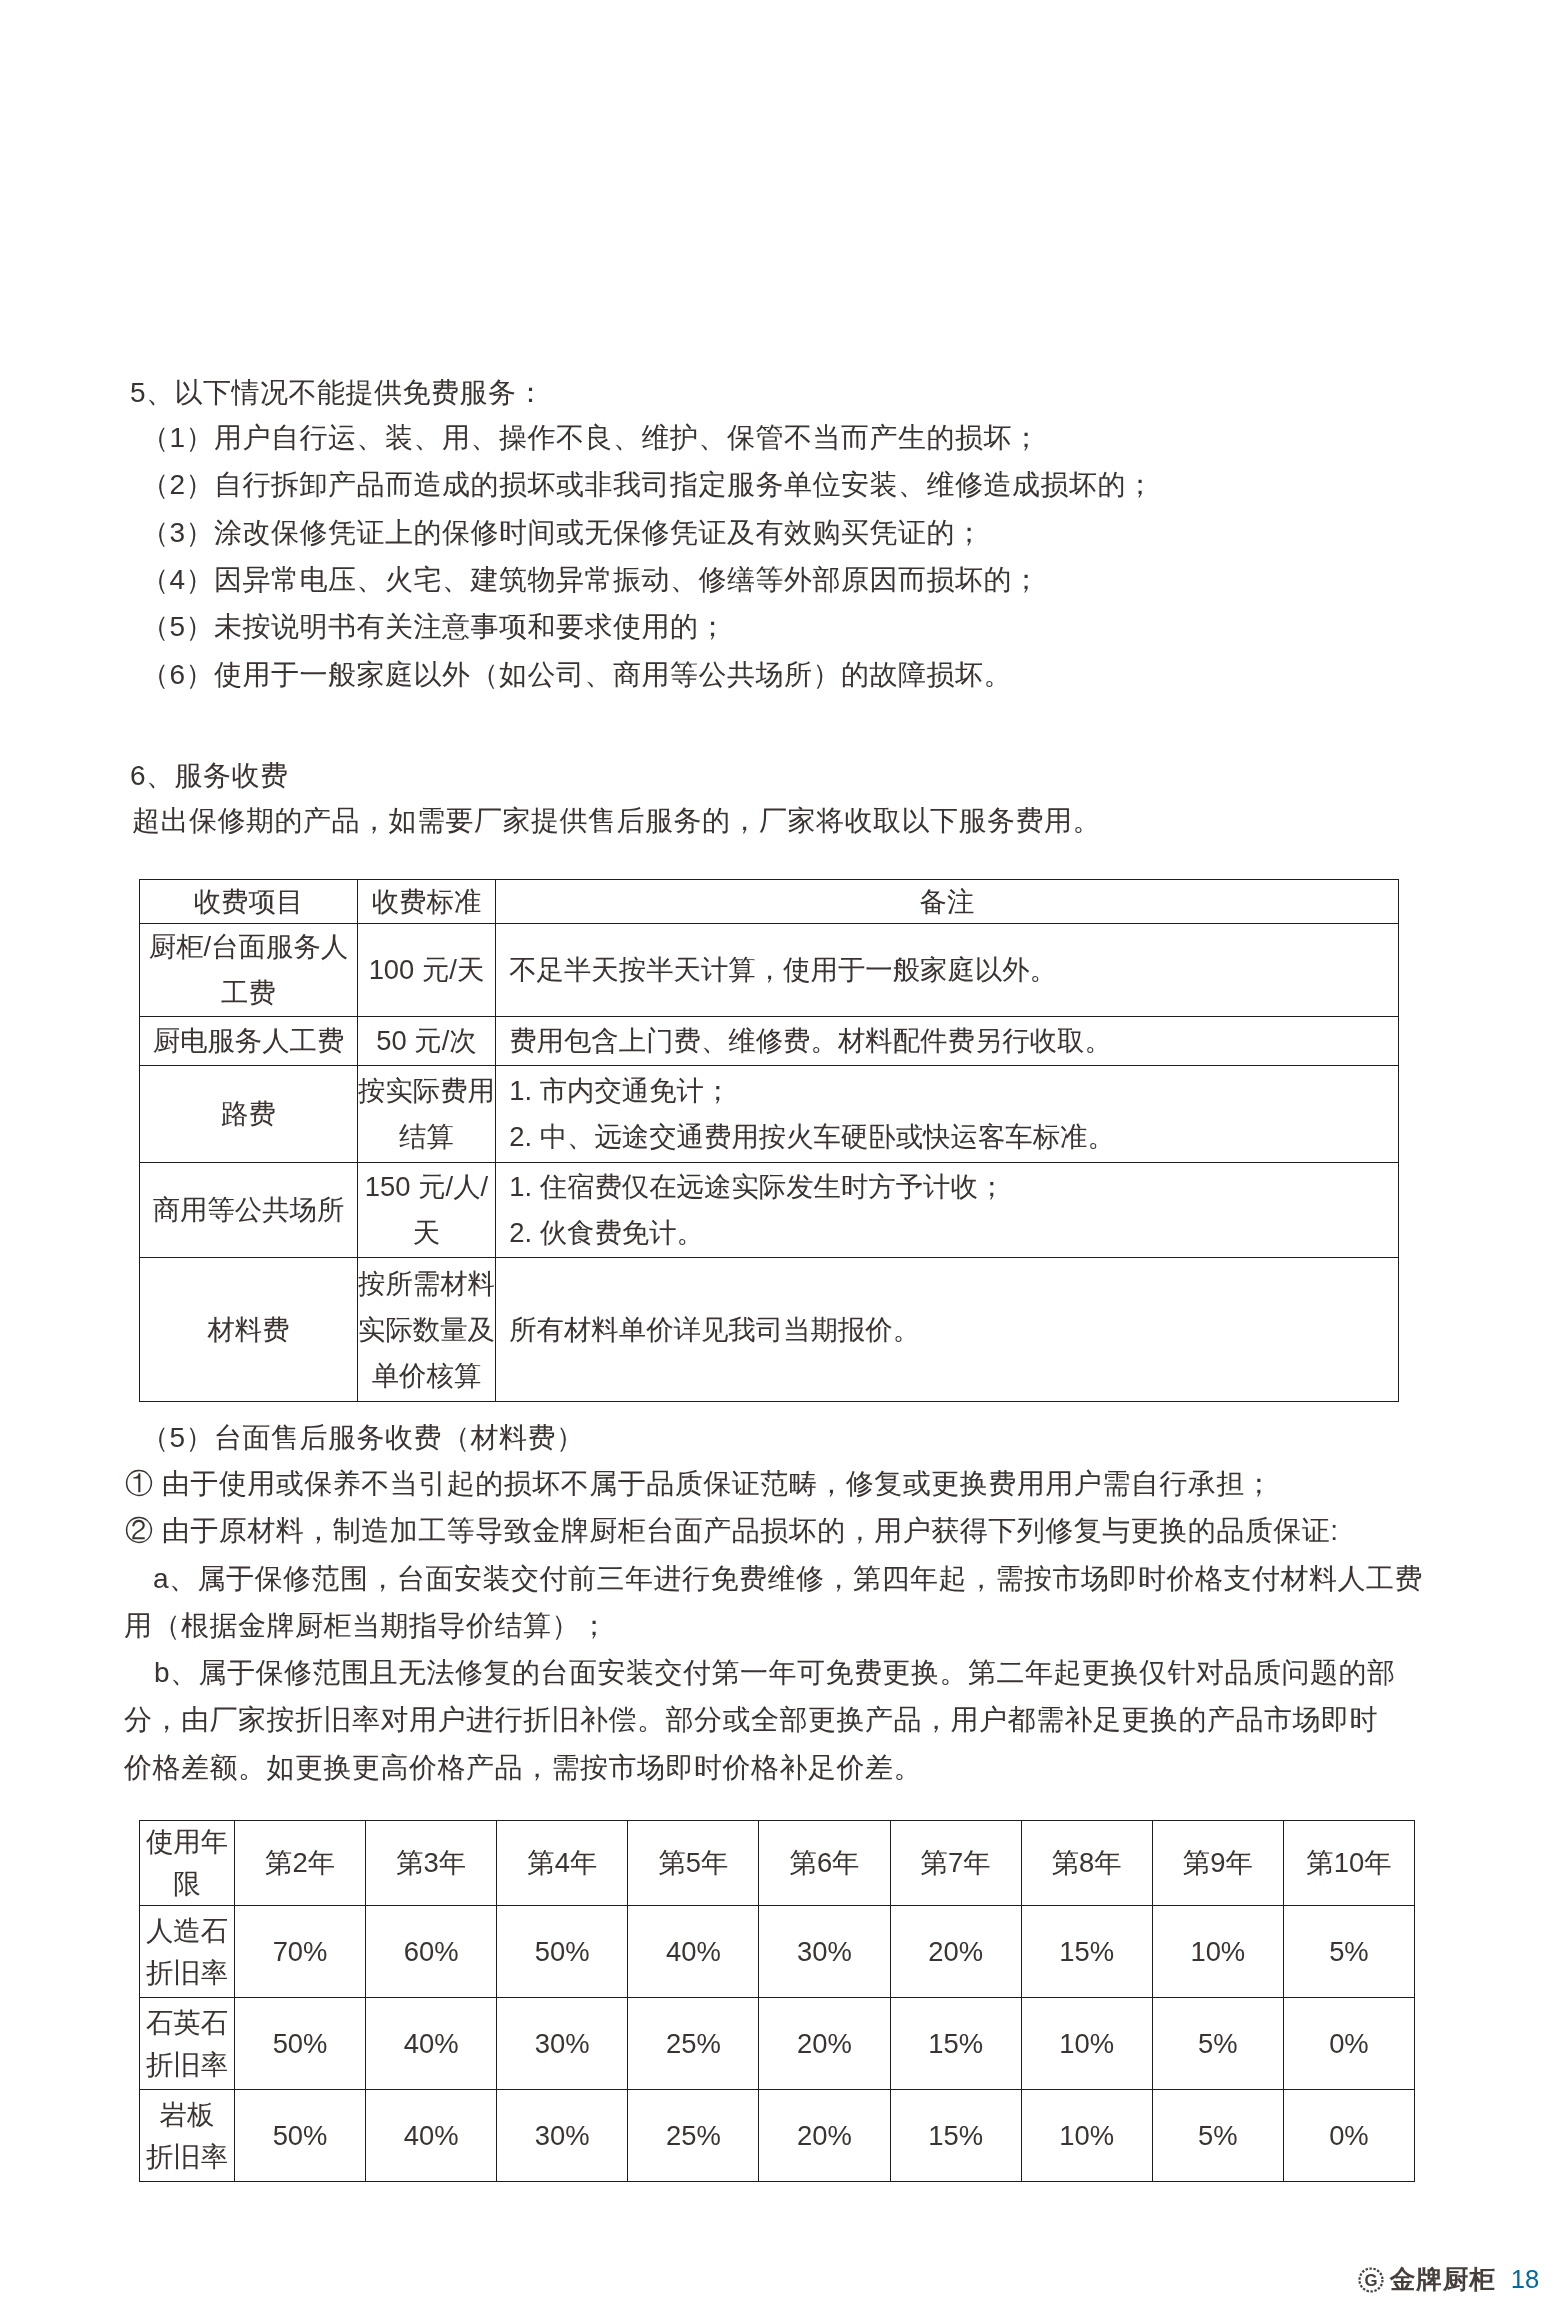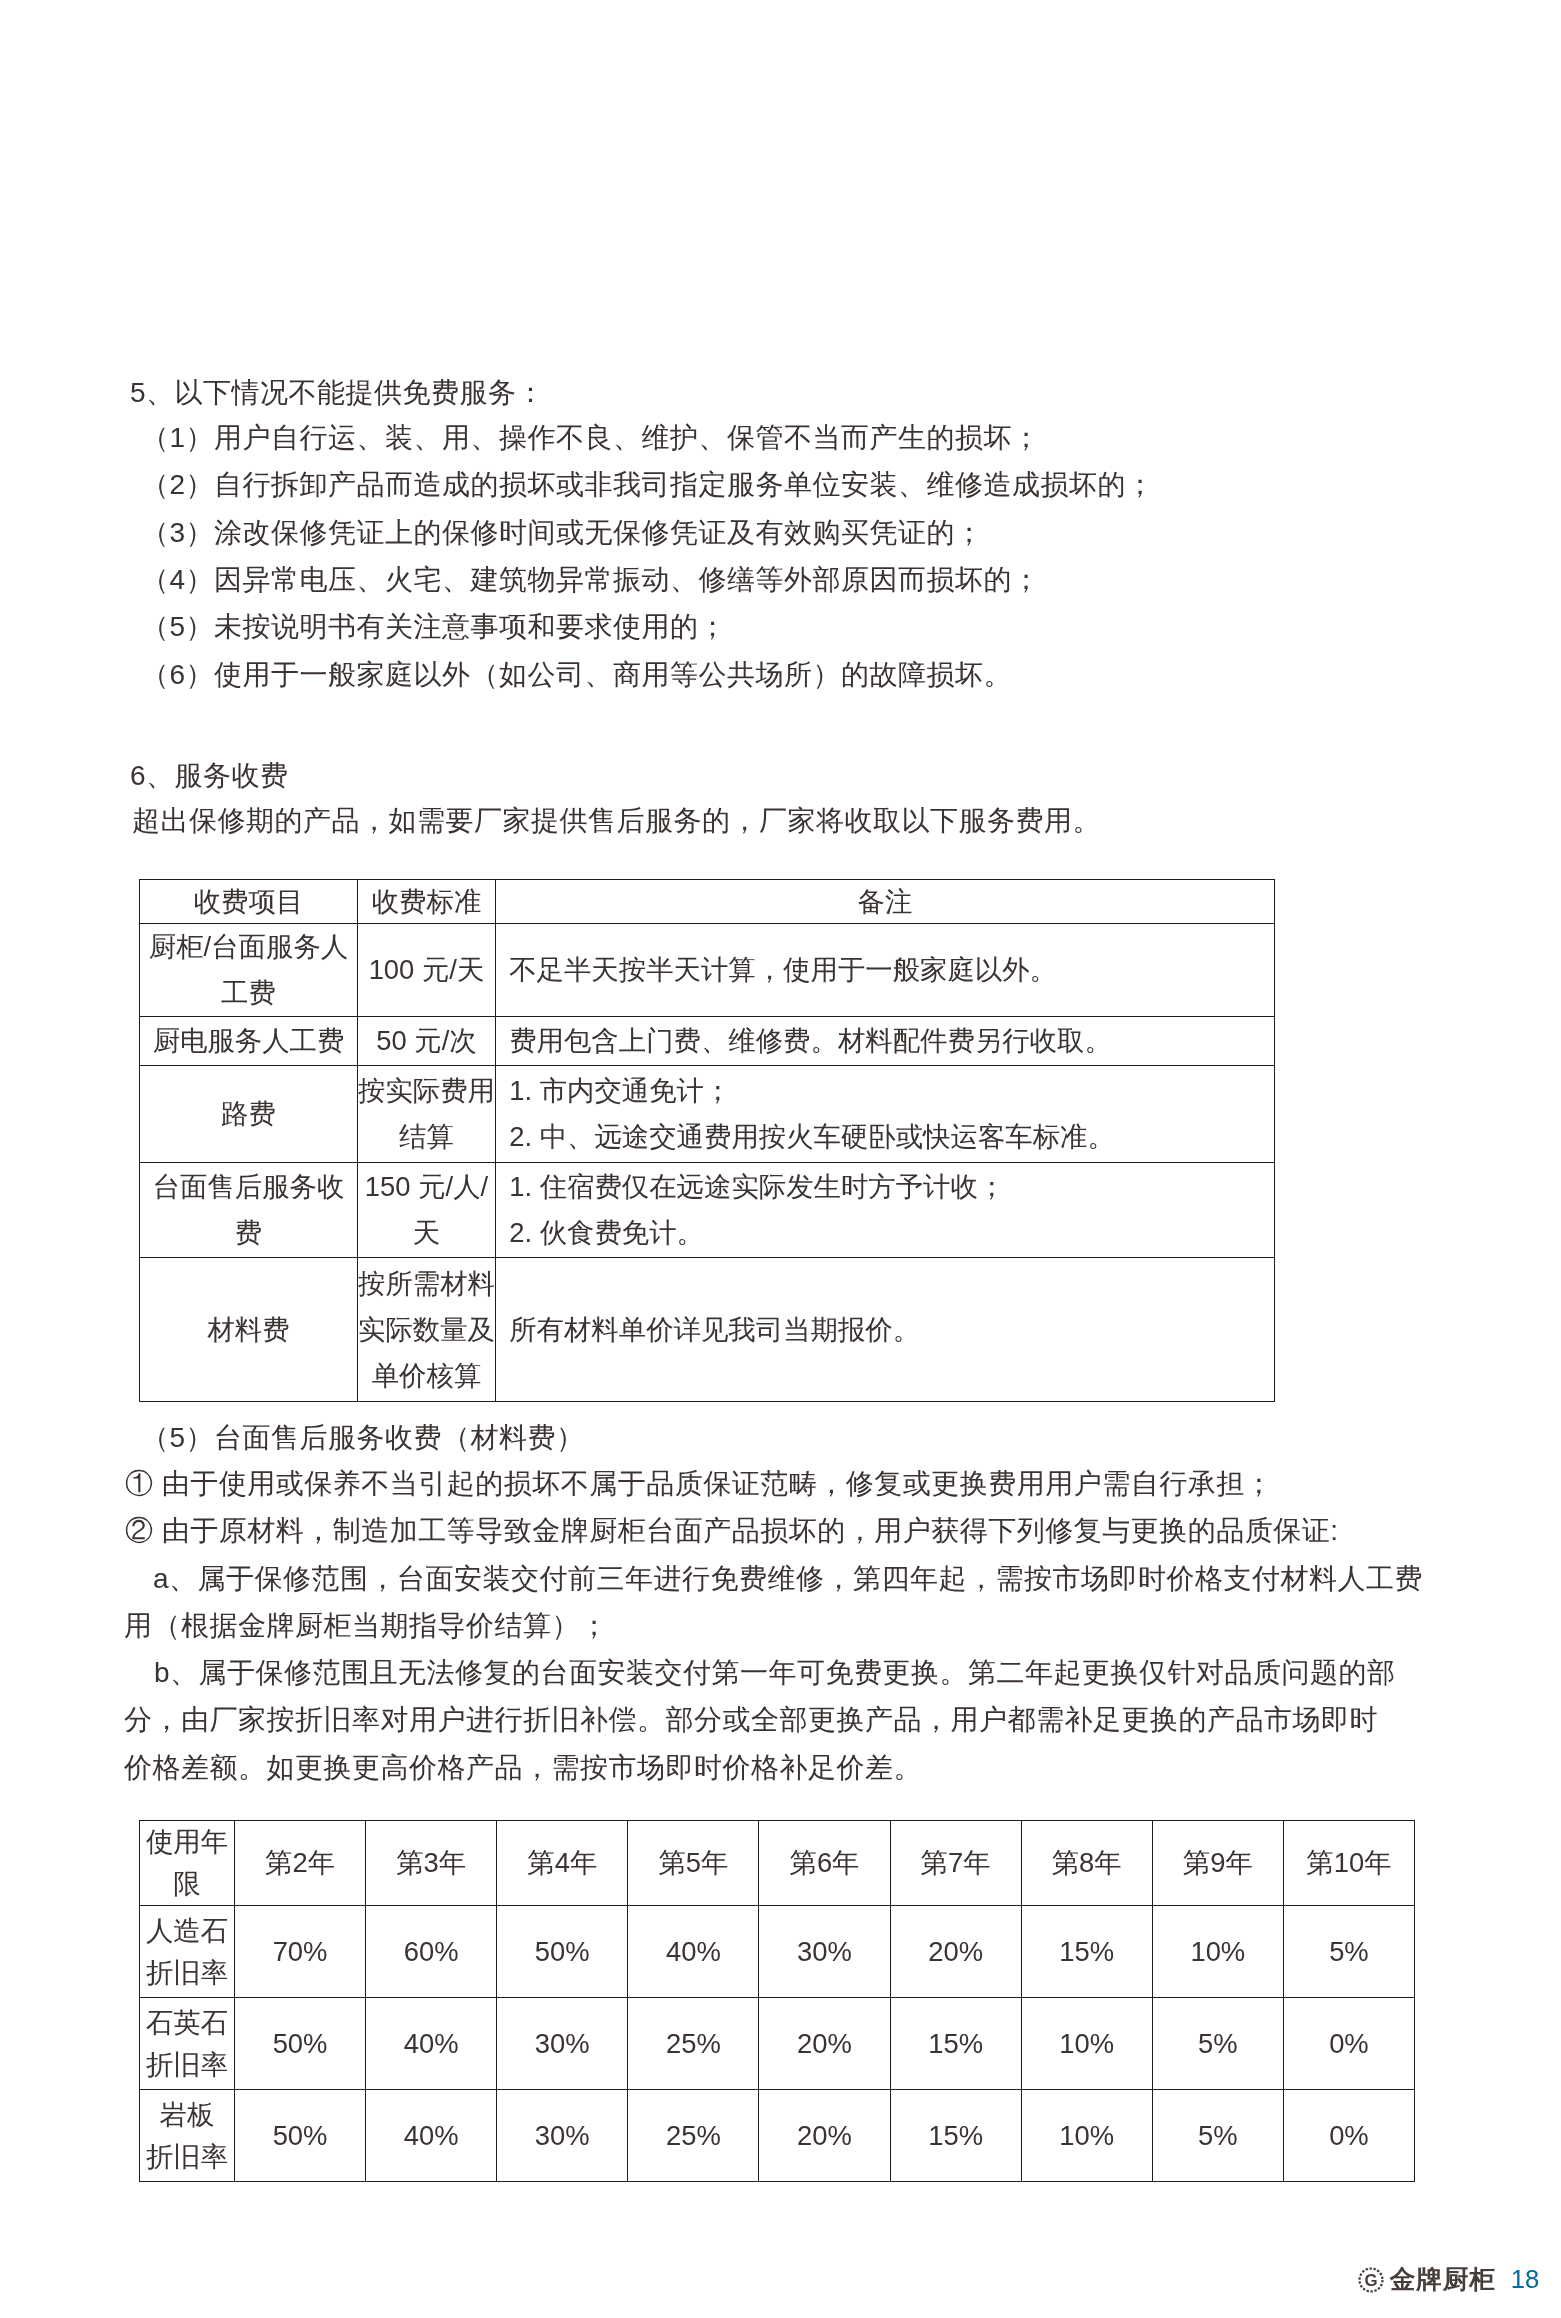--- a/index.html
+++ b/index.html
@@ -26,21 +26,21 @@
     color:#3a3331;
   }
   th,td{
     border:1.9px solid #1e1e1e;
     font-weight:normal;
     font-size:27.4px;
     vertical-align:middle;
     padding:0;
     white-space:pre-line;
   }
-  .fee-table{width:1136px;}
+  .fee-table{width:1260px;}
   .fee-table .c{text-align:center;line-height:46px;}
   .fee-table .l{text-align:left;padding-left:13.2px;line-height:46px;}
   .fee-table th{text-align:center;line-height:40px;}
   .dep-table{width:1276px;}
   .dep-table th,.dep-table td{text-align:center;line-height:42px;}
   .footer{
     position:absolute;
     left:1357px;
     top:2262px;
     display:flex;
@@ -102,21 +102,21 @@
         <td class="l">费用包含上门费、维修费。材料配件费另行收取。</td>
       </tr>
       <tr style="height:97px">
         <td class="c">路费</td>
         <td class="c">按实际费用
 结算</td>
         <td class="l">1. 市内交通免计；
 2. 中、远途交通费用按火车硬卧或快运客车标准。</td>
       </tr>
       <tr style="height:95px">
-        <td class="c">台面售后服务收费</td>
+        <td class="c">商用等公共场所</td>
         <td class="c">150 元/人/天</td>
         <td class="l">1. 住宿费仅在远途实际发生时方予计收；
 2. 伙食费免计。</td>
       </tr>
       <tr style="height:144px">
         <td class="c">材料费</td>
         <td class="c">按所需材料
 实际数量及
 单价核算</td>
         <td class="l">所有材料单价详见我司当期报价。</td>

